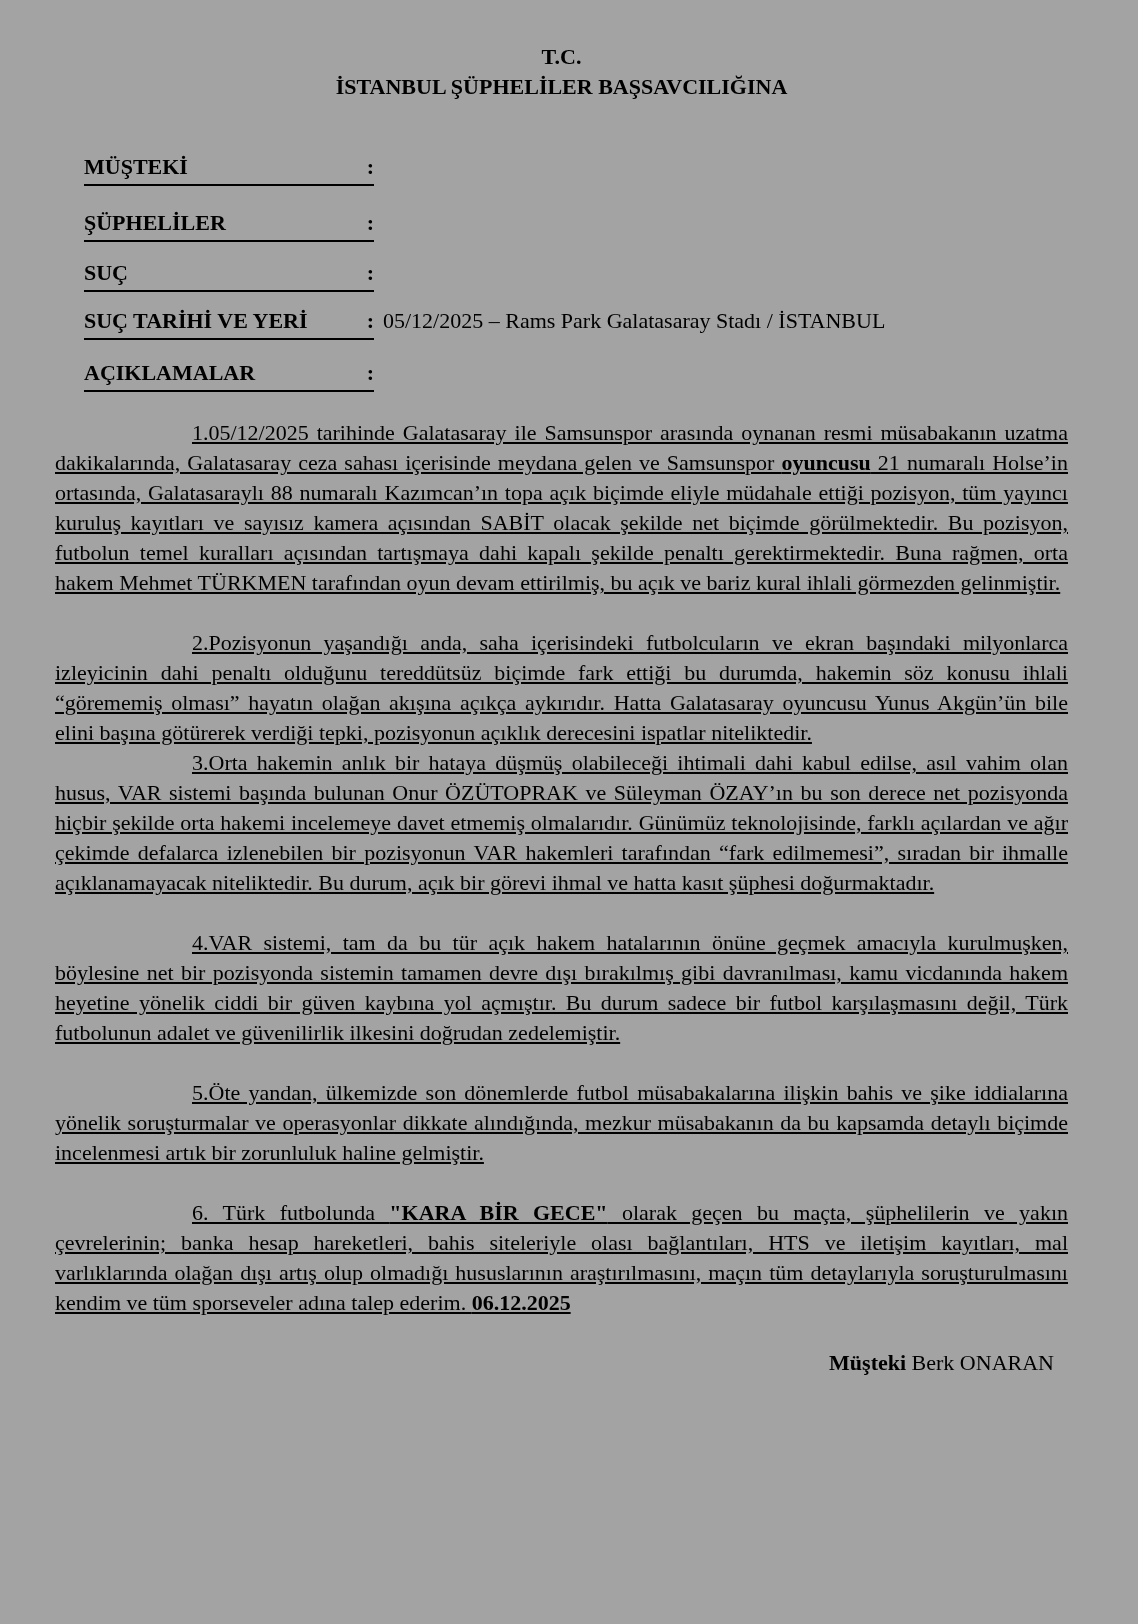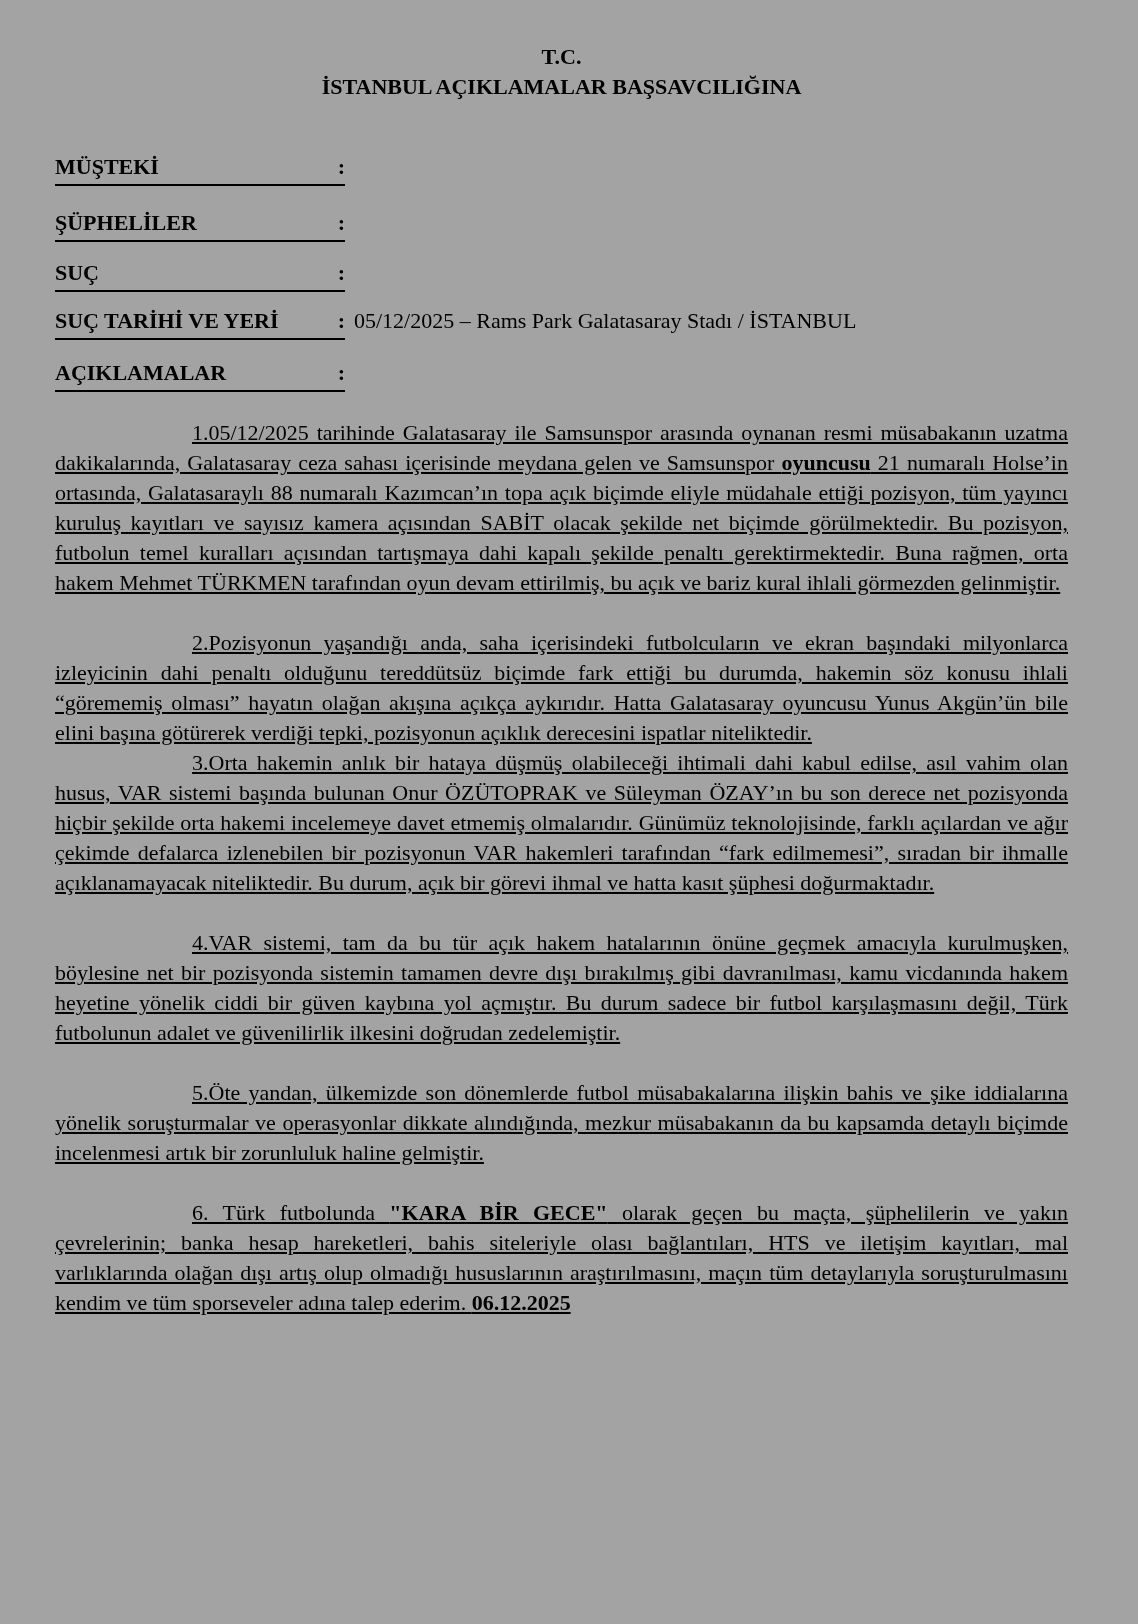--- a/index.html
+++ b/index.html
@@ -7,21 +7,21 @@
   body {
     width: 1138px; height: 1624px;
     font-family: "Liberation Serif", serif;
     font-size: 22px; line-height: 30px;
     color: #000; overflow: hidden;
   }
   .page { width: 1138px; height: 1624px; padding: 42px 70px 0 55px; background: #a3a3a3; }
 
   .hdr { text-align: center; font-weight: bold; }
 
-  .fields { margin-top: 50px; }
+  .fields { margin-top: 50px; margin-left: 29px; }
   .field { display: flex; align-items: flex-start; }
   .f-supheliler { margin-top: 22px; }
   .f-suc { margin-top: 16px; }
   .f-suctarihi { margin-top: 14px; }
   .f-aciklamalar { margin-top: 18px; }
 
   .flabel {
     width: 290px; min-width: 290px;
     display: flex; justify-content: space-between;
     font-weight: bold;
@@ -43,21 +43,21 @@
   .signature { text-align: right; margin-top: 30px; padding-right: 14px; }
   b { font-weight: bold; }
 </style>
 </head>
 <body>
 
 <div class="page">
 
   <div class="hdr">
     <div>T.C.</div>
-    <div>İSTANBUL AÇIKLAMALAR BAŞSAVCILIĞINA</div>
+    <div>İSTANBUL ŞÜPHELİLER BAŞSAVCILIĞINA</div>
   </div>
 
   <div class="fields">
 
     <div class="field f-musteki">
       <div class="flabel">
         <span>MÜŞTEKİ</span>
           <span>:</span>
       </div>
     </div>
@@ -96,14 +96,17 @@
 
   <div class="body-text">
     <p class="first"><span>1.05/12/2025 tarihinde Galatasaray ile Samsunspor arasında oynanan resmi müsabakanın uzatma dakikalarında, Galatasaray ceza sahası içerisinde meydana gelen ve Samsunspor </span><b>oyuncusu</b><span> 21 numaralı Holse’in ortasında, Galatasaraylı 88 numaralı Kazımcan’ın topa açık biçimde eliyle müdahale ettiği pozisyon, tüm yayıncı kuruluş kayıtları ve sayısız kamera açısından SABİT olacak şekilde net biçimde görülmektedir. Bu pozisyon, futbolun temel kuralları açısından tartışmaya dahi kapalı şekilde penaltı gerektirmektedir. Buna rağmen, orta hakem Mehmet TÜRKMEN tarafından oyun devam ettirilmiş, bu açık ve bariz kural ihlali görmezden gelinmiştir.</span></p>
     <p><span>2.Pozisyonun yaşandığı anda, saha içerisindeki futbolcuların ve ekran başındaki milyonlarca izleyicinin dahi penaltı olduğunu tereddütsüz biçimde fark ettiği bu durumda, hakemin söz konusu ihlali “görememiş olması” hayatın olağan akışına açıkça aykırıdır. Hatta Galatasaray oyuncusu Yunus Akgün’ün bile elini başına götürerek verdiği tepki, pozisyonun açıklık derecesini ispatlar niteliktedir.</span></p>
     <p class="nogap"><span>3.Orta hakemin anlık bir hataya düşmüş olabileceği ihtimali dahi kabul edilse, asıl vahim olan husus, VAR sistemi başında bulunan Onur ÖZÜTOPRAK ve Süleyman ÖZAY’ın bu son derece net pozisyonda hiçbir şekilde orta hakemi incelemeye davet etmemiş olmalarıdır. Günümüz teknolojisinde, farklı açılardan ve ağır çekimde defalarca izlenebilen bir pozisyonun VAR hakemleri tarafından “fark edilmemesi”, sıradan bir ihmalle açıklanamayacak niteliktedir. Bu durum, açık bir görevi ihmal ve hatta kasıt şüphesi doğurmaktadır.</span></p>
     <p><span>4.VAR sistemi, tam da bu tür açık hakem hatalarının önüne geçmek amacıyla kurulmuşken, böylesine net bir pozisyonda sistemin tamamen devre dışı bırakılmış gibi davranılması, kamu vicdanında hakem heyetine yönelik ciddi bir güven kaybına yol açmıştır. Bu durum sadece bir futbol karşılaşmasını değil, Türk futbolunun adalet ve güvenilirlik ilkesini doğrudan zedelemiştir.</span></p>
     <p><span>5.Öte yandan, ülkemizde son dönemlerde futbol müsabakalarına ilişkin bahis ve şike iddialarına yönelik soruşturmalar ve operasyonlar dikkate alındığında, mezkur müsabakanın da bu kapsamda detaylı biçimde incelenmesi artık bir zorunluluk haline gelmiştir.</span></p>
     <p><span>6. Türk futbolunda </span><b>"KARA BİR GECE"</b><span> olarak geçen bu maçta, şüphelilerin ve yakın çevrelerinin; banka hesap hareketleri, bahis siteleriyle olası bağlantıları, HTS ve iletişim kayıtları, mal varlıklarında olağan dışı artış olup olmadığı hususlarının araştırılmasını, maçın tüm detaylarıyla soruşturulmasını kendim ve tüm sporseveler adına talep ederim. </span><b>06.12.2025</b></p>
   </div>
 
+  <div class="signature">
+    <b>Müşteki</b><span> Berk ONARAN</span>
+  </div>
 
 </div>
 
 </body></html>

